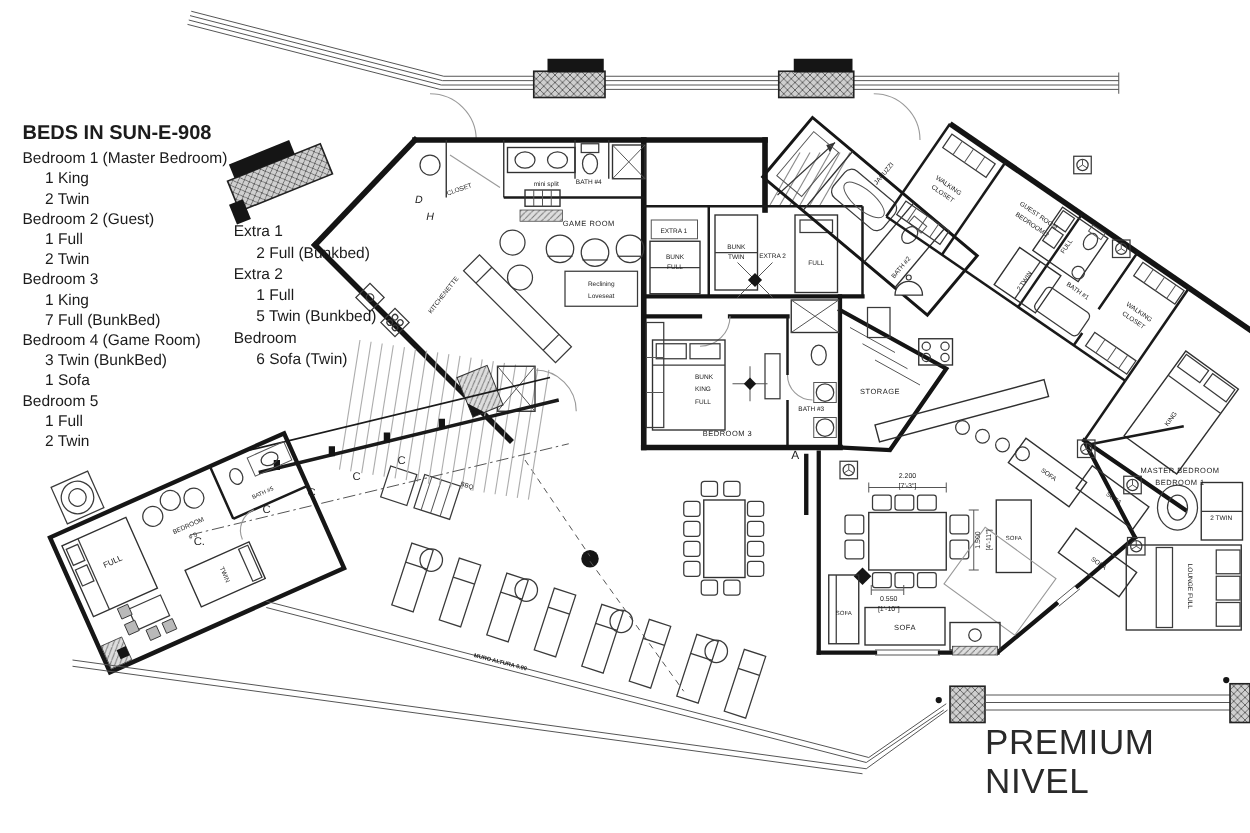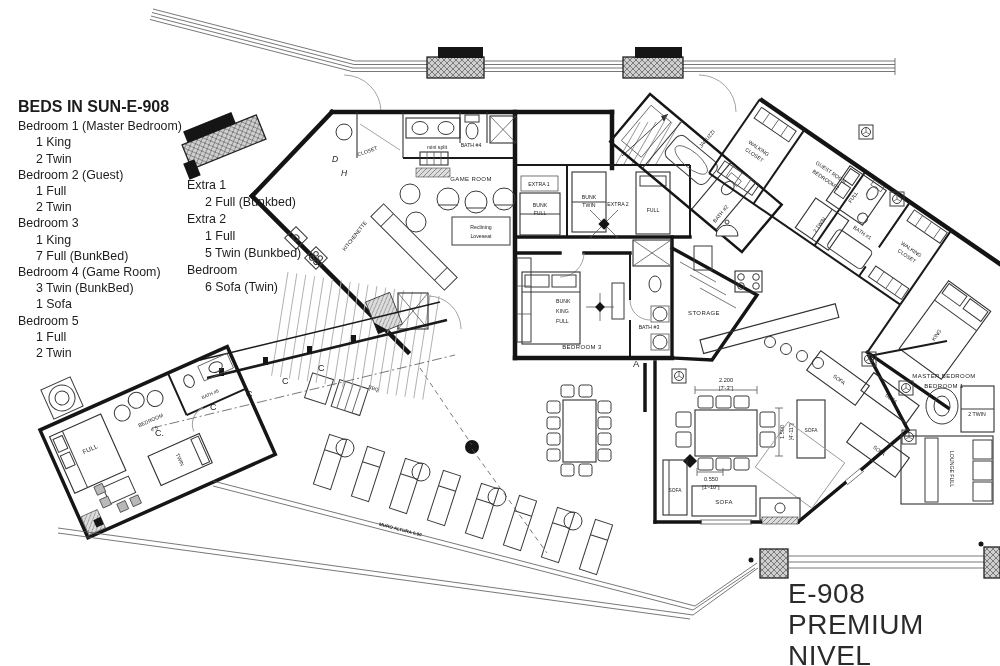--- a/index.html
+++ b/index.html
@@ -606,15 +606,14 @@
   <div>Extra 1</div>
   <div class="i1">2 Full (Bunkbed)</div>
   <div>Extra 2</div>
   <div class="i1">1 Full</div>
   <div class="i1">5 Twin (Bunkbed)</div>
   <div>Bedroom</div>
   <div class="i1">6 Sofa (Twin)</div>
 </div>
 
 <div id="sheet">
-  <div>E-908</div>
   <div>PREMIUM NIVEL</div>
 </div>
 
 </body></html>

